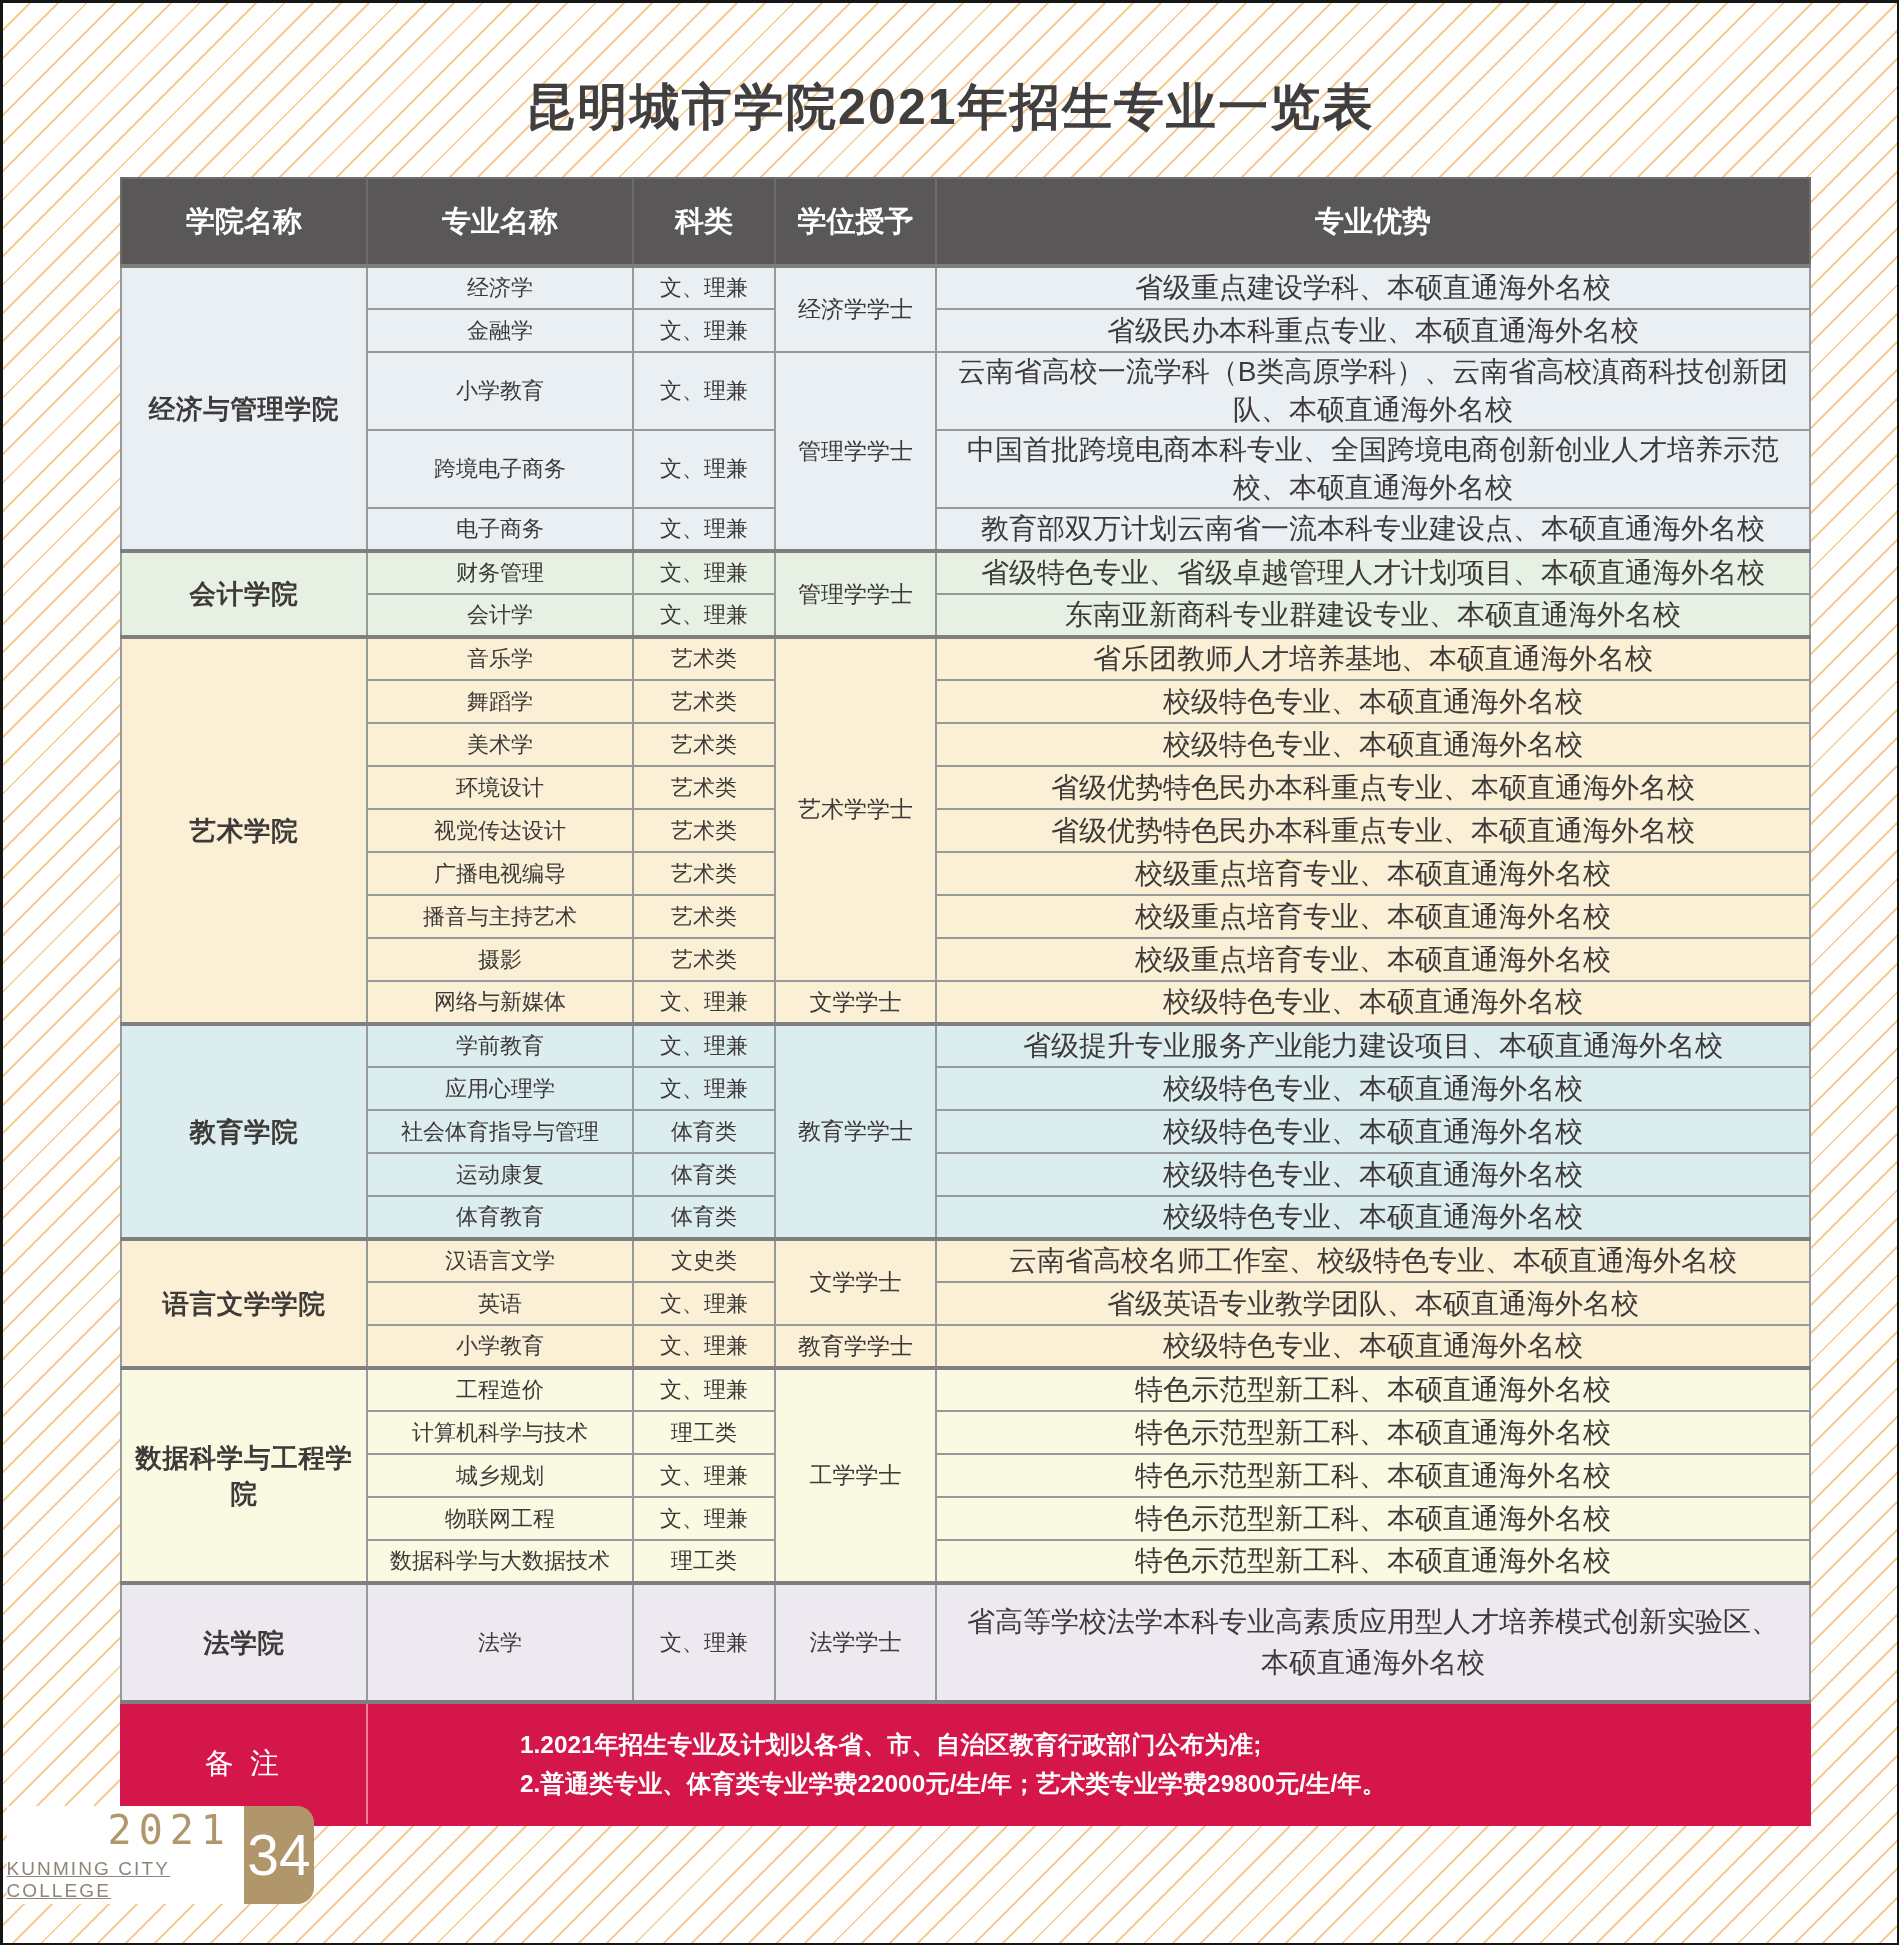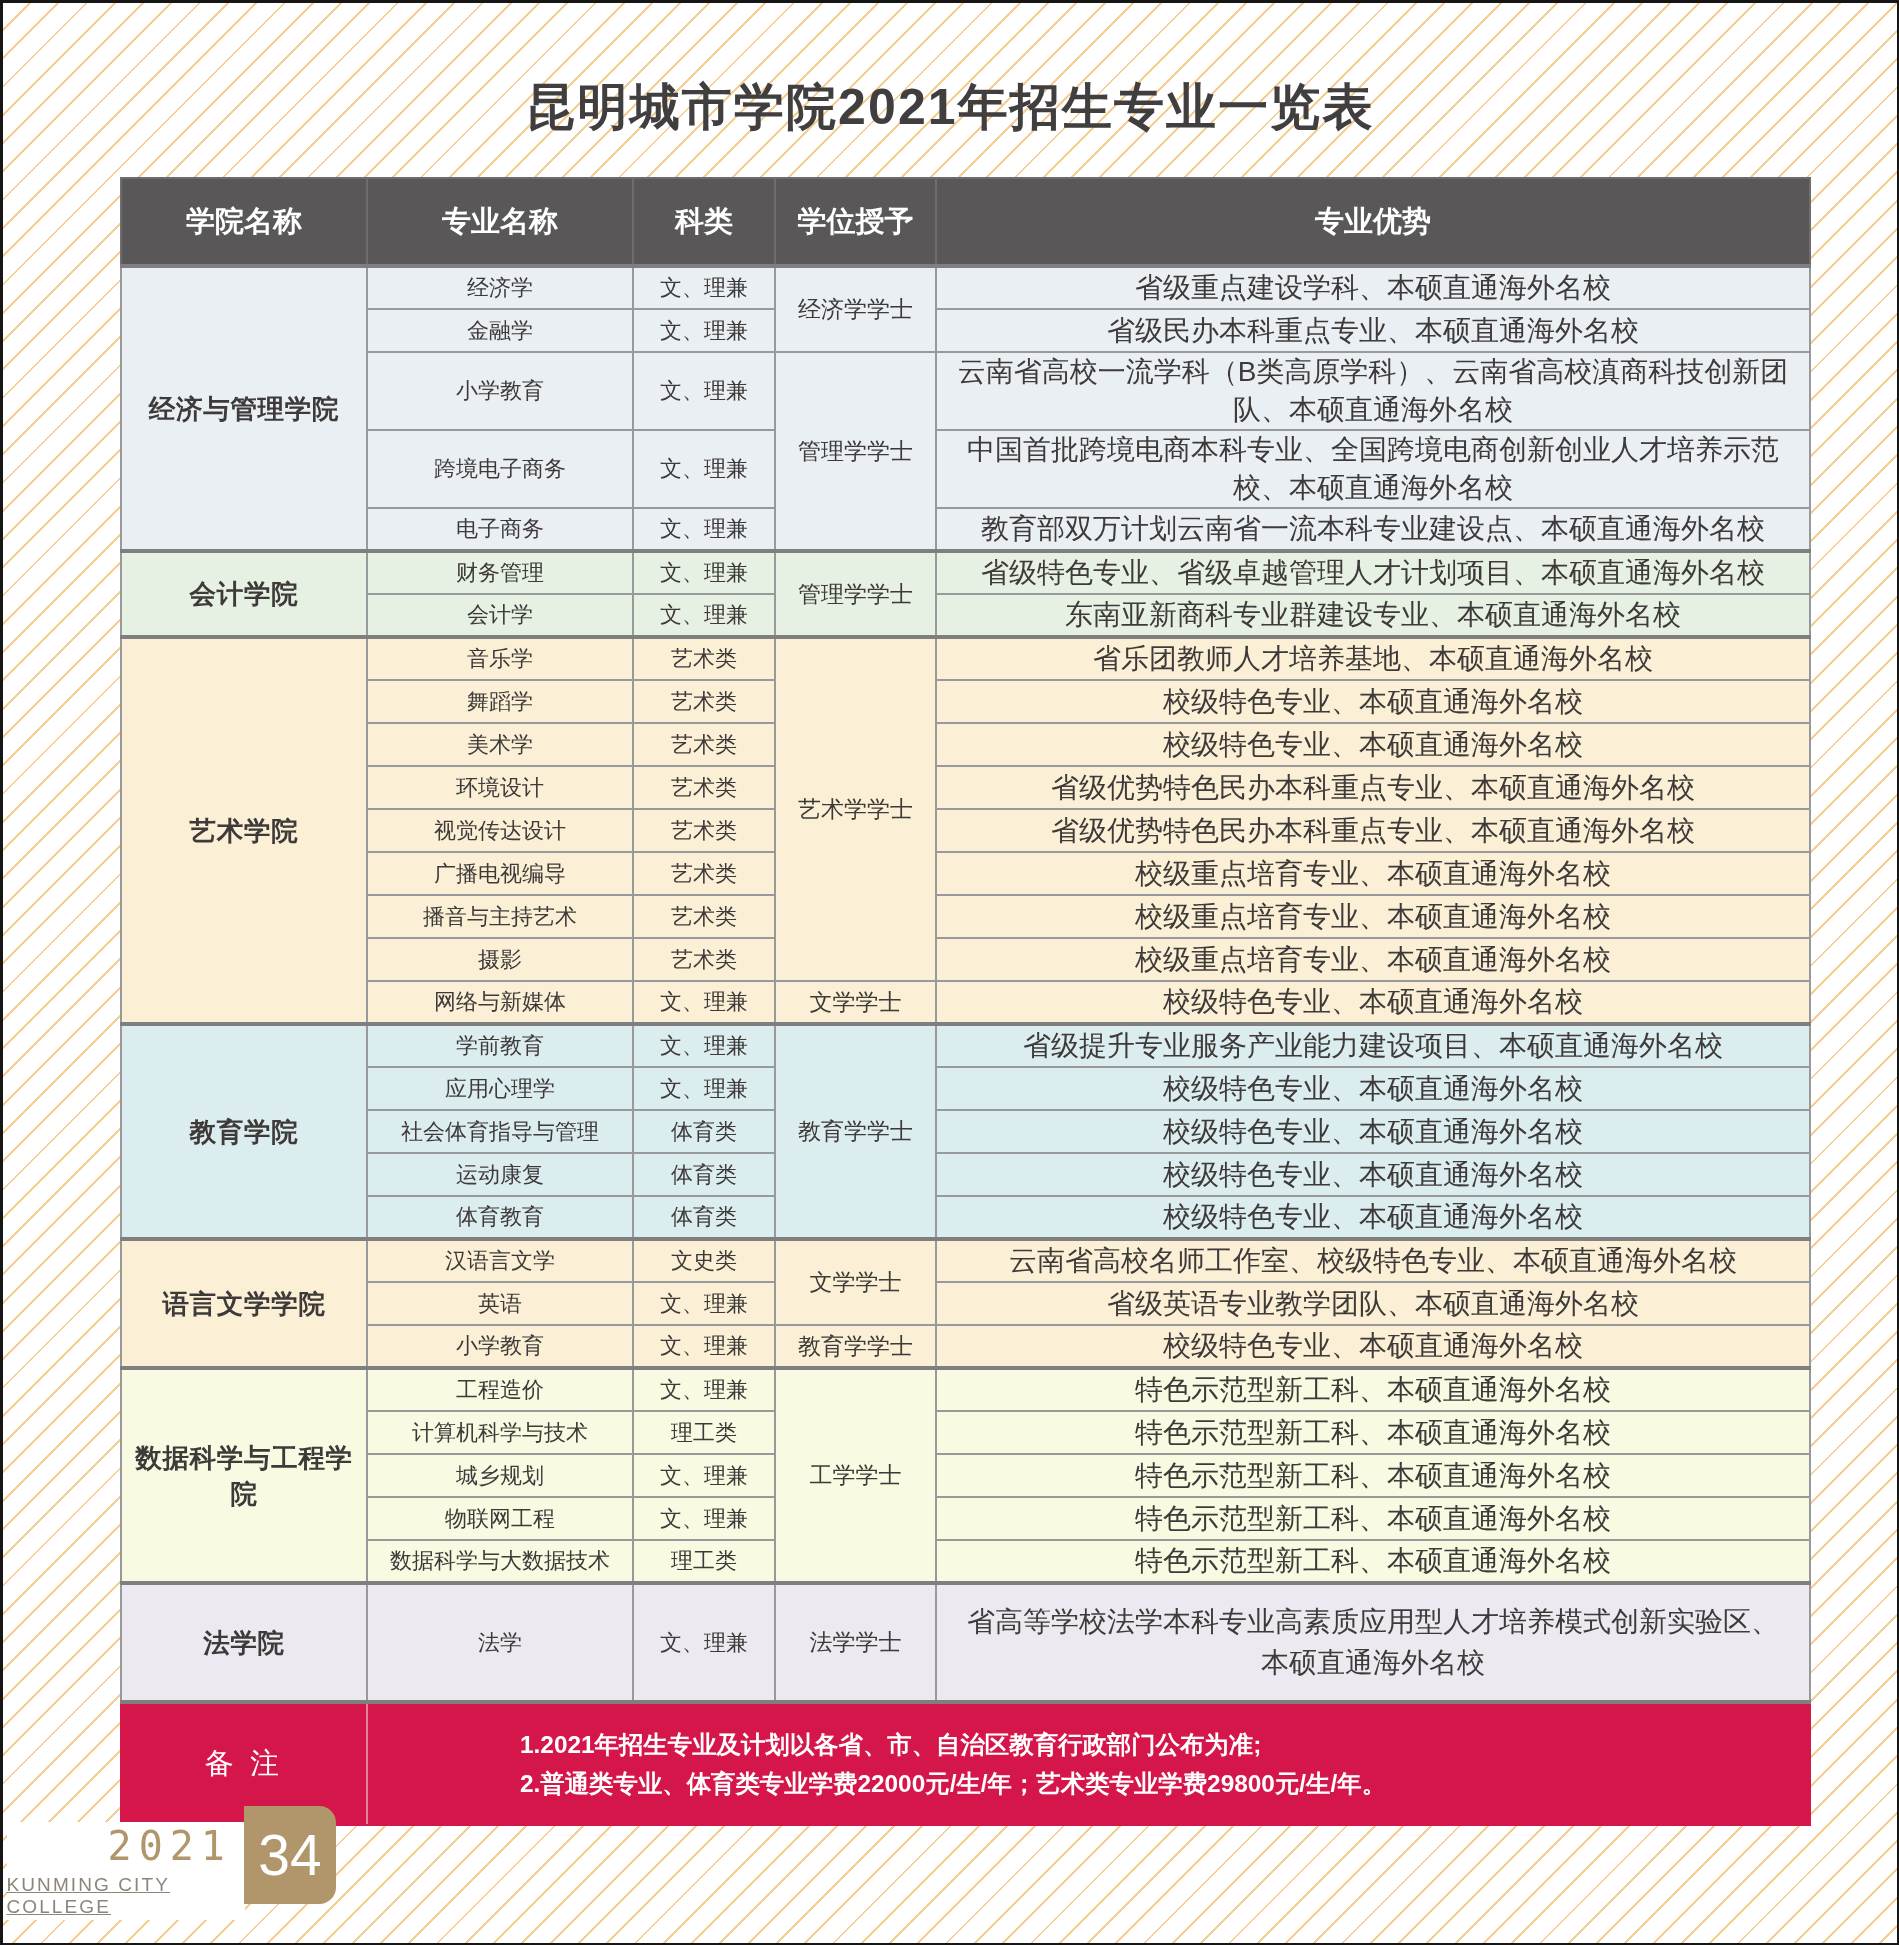--- a/index.html
+++ b/index.html
@@ -49,31 +49,31 @@
   tr.remark-row{background:#d5164a;color:#ffffff;}
   tr.remark-row td{border-color:#d5164a;border-top:4.2px solid #7f7f7f;}
   td.remark-label{font-size:29px;font-weight:normal;letter-spacing:4.2px;border-right:2.1px solid rgba(255,255,255,0.45) !important;}
   td.remark-text{
     text-align:left;padding-left:152px;font-size:24.4px;line-height:1.6;
     white-space:pre-line;font-weight:bold;
   }
   .footer-year-box{
     position:absolute;left:3.5px;top:1803px;width:238px;height:98px;
     background:#ffffff;display:flex;flex-direction:column;justify-content:center;
-    align-items:flex-end;padding-right:12.6px;box-sizing:border-box;margin-top:16px;
+    align-items:flex-end;padding-right:12.6px;box-sizing:border-box;
   }
   .footer-year{
     font-family:"DejaVu Sans Mono", monospace;
     font-size:40px;color:#b1966b;letter-spacing:7px;line-height:1.05;
   }
   .footer-college{
     font-size:19px;color:#8d8578;letter-spacing:2.1px;margin-top:7px;text-decoration:underline;
   }
   .footer-page-box{
-    position:absolute;left:241px;top:1803px;width:92px;height:98px;
+    position:absolute;left:241px;top:1803px;width:70px;height:98px;
     background:#b1966b;border-radius:0 16.7px 16.7px 0;
     display:flex;align-items:center;justify-content:center;
   }
   .footer-page-num{color:#ffffff;font-size:57px;}
 </style>
 </head>
 <body>
 
 <div class="page">
 

